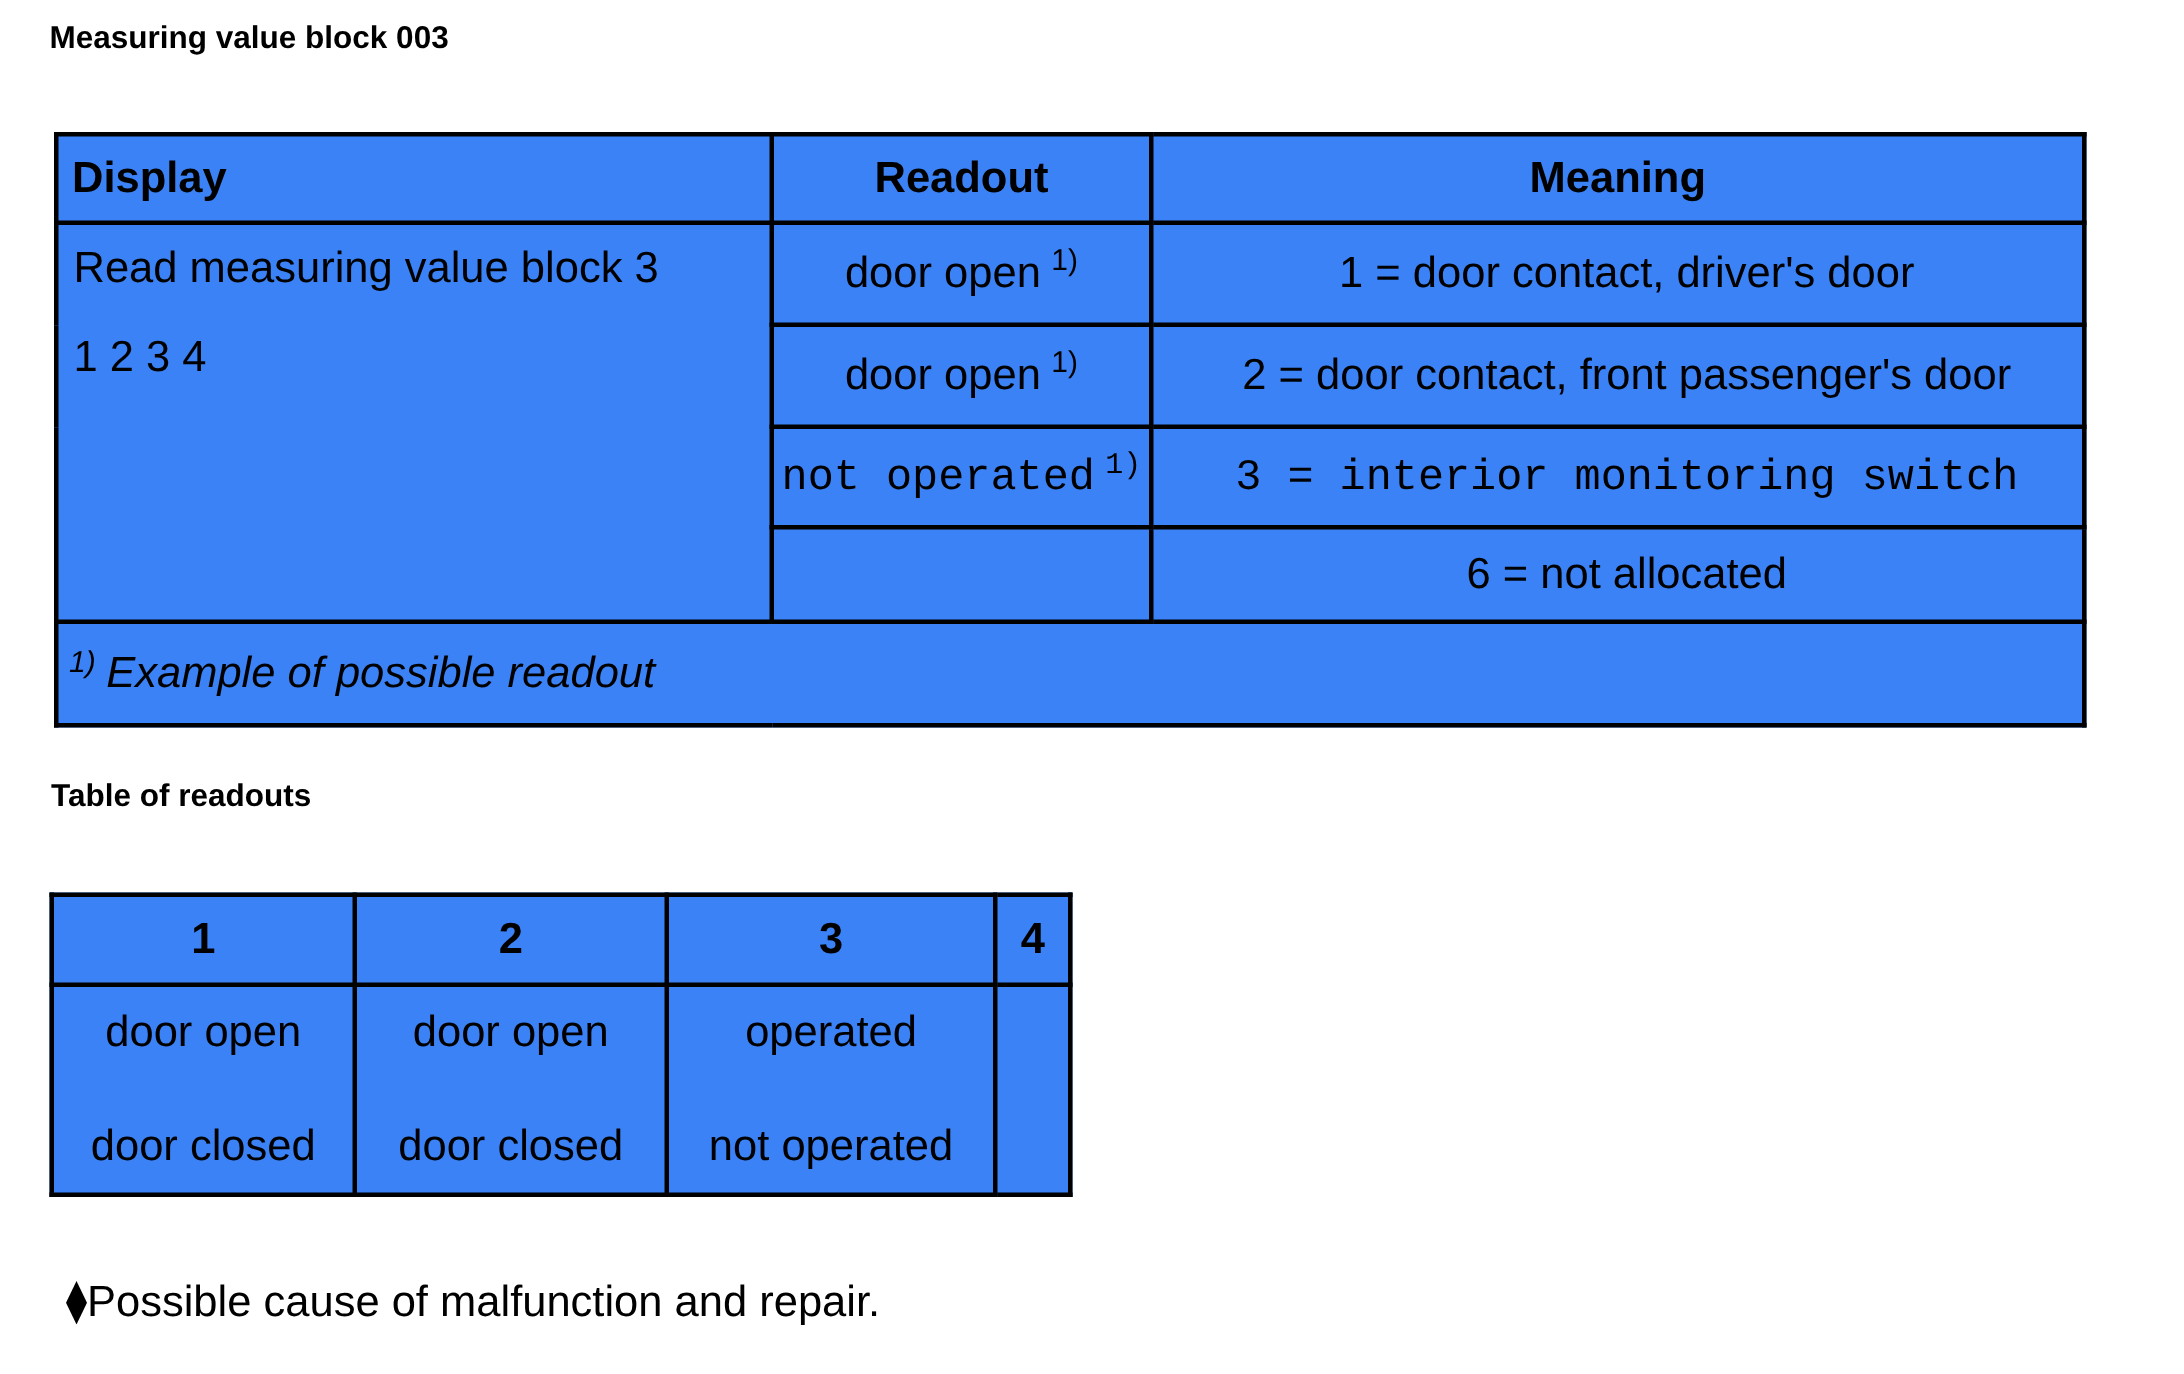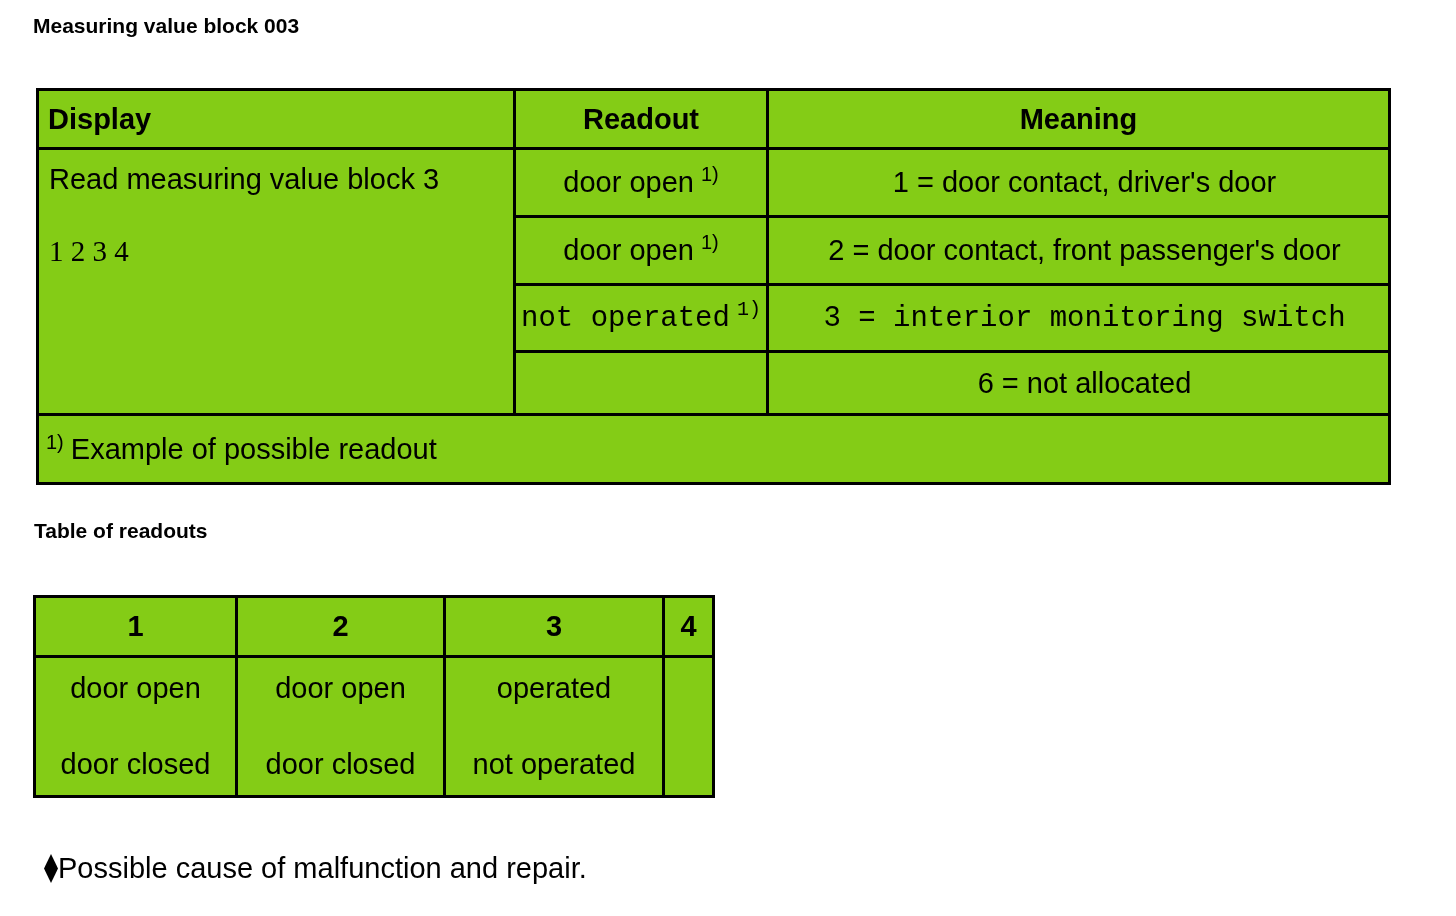--- a/index.html
+++ b/index.html
@@ -21,50 +21,50 @@
     font-weight: bold;
     white-space: nowrap;
   }
   #title1 { left: 33px; top: 14px; }
   #title2 { left: 34px; top: 519px; }
 
   table.tbl {
     position: absolute;
     border-collapse: collapse;
     table-layout: fixed;
-    background: #84cc16;
+    background: #3b82f6;
     padding-left: 48px;
   }
   table.tbl th, table.tbl td {
     border: 3px solid #000000;
     font-size: 29px;
     padding: 0;
     overflow: hidden;
   }
   table.tbl th { font-weight: bold; text-align: center; vertical-align: middle; }
 
   
   #mvb-table { left: 36px; top: 88px; width: 1352px; }
   #mvb-table col.c-display { width: 477px; }
   #mvb-table col.c-readout { width: 253px; }
   #mvb-table col.c-meaning { width: 622px; }
   #mvb-table tr.hr  { height: 59px; }
   #mvb-table tr.r1, #mvb-table tr.r2 { height: 68px; }
   #mvb-table tr.r3  { height: 67px; font-family: Liberation Mono, monospace; }
   #mvb-table tr.r4  { height: 63px; }
-  #mvb-table tr.fr  { height: 69px; }
+  #mvb-table tr.fr  { height: 69px; font-style: italic; }
 
   th.th-display { text-align: left !important; padding-left: 9px !important; }
 
   td.display-cell {
     vertical-align: top;
     text-align: left;
     padding: 13px 0 0 10px !important;
   }
-  td.display-cell .disp2 { margin-top: 39px; font-family: Liberation Serif, serif; }
+  td.display-cell .disp2 { margin-top: 26px; }
 
   td.readout-cell { text-align: center; vertical-align: middle; white-space: nowrap; }
   td.meaning-cell { text-align: center; vertical-align: middle; padding-left: 12px !important; white-space: nowrap; }
 
   .sup {
     font-size: 20px;
     position: relative;
     top: -11px;
     margin-left: 7px;
     white-space: nowrap;

